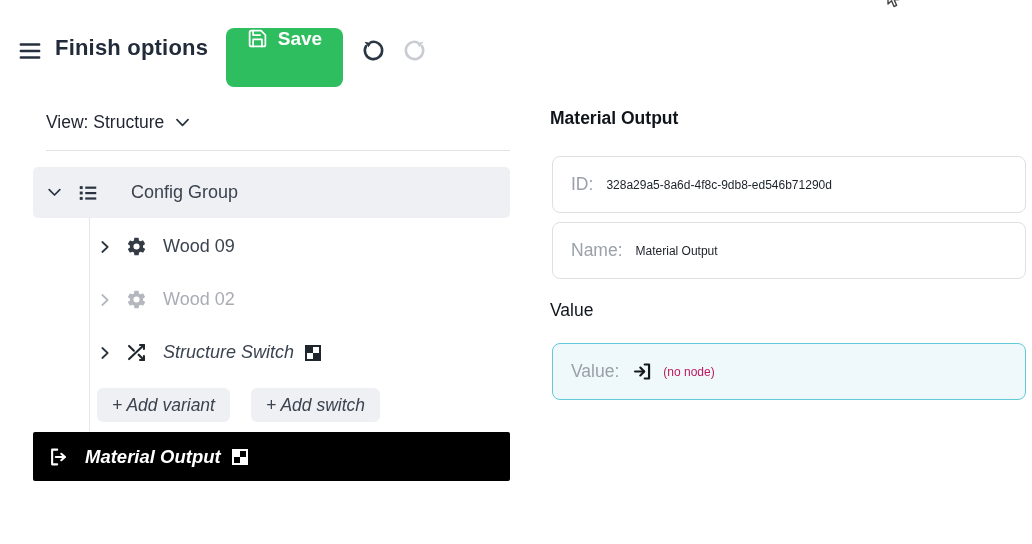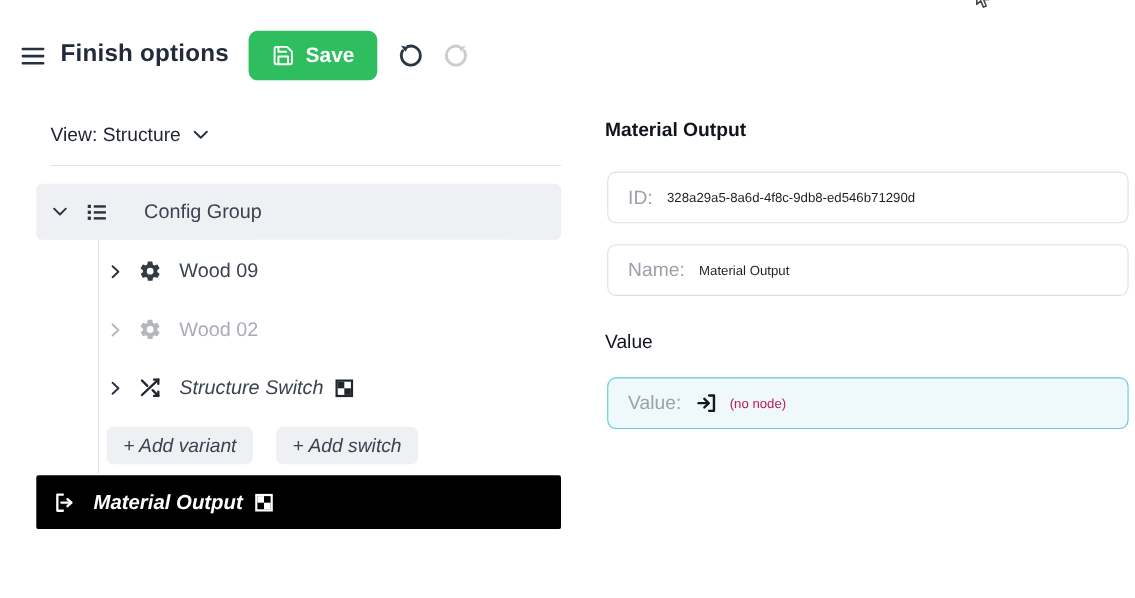--- a/index.html
+++ b/index.html
@@ -8,23 +8,23 @@
     position:relative; width:1032px; height:544px; overflow:hidden;
     background:#ffffff; font-family:"Liberation Sans", sans-serif; color:#1f2430;padding-left:16px;
   }
   .abs { position:absolute; }
   svg { display:block; }
 
   
   .hamburger { left:17px; top:38px; width:26px; height:26px; color:#27303e; cursor:pointer; }
   .app-title { left:55px; top:35px; font-size:22px; font-weight:bold; color:#222b39; letter-spacing:.2px; }
   .save-btn {
-    left:226px; top:28px; width:117px; height:45px; border:none; border-radius:8px;
+    left:226px; top:28px; width:117px; height:59px; border:none; border-radius:8px;
     background:#2ebe5f; color:#fff; font-size:19px; font-weight:bold;
-    display:flex; align-items:center; justify-content:center; gap:10px; cursor:pointer;
+    display:flex; justify-content:center; gap:10px; cursor:pointer;
     font-family:"Liberation Sans", sans-serif;
   }
   .undo-btn { left:360px; top:37px; width:27px; height:27px; color:#2b3644; cursor:pointer; }
   .redo-btn { left:401px; top:37px; width:27px; height:27px; color:#c9cdd2; cursor:pointer; }
 
   
   .view-row { left:46px; top:112px; display:flex; align-items:center; gap:9px;
               font-size:17.5px; color:#1f2430; cursor:pointer; }
   .view-row svg { color:#2a3340; }
   .lp-divider { left:46px; top:150px; width:464px; height:1px; background:#e1e3e6; }
@@ -67,21 +67,21 @@
   .selected-row {
     left:33px; top:432px; width:477px; height:49px; background:#000; border-radius:2px;
     display:flex; align-items:center; padding-left:15px; cursor:pointer;
   }
   .selected-row .lbl { margin-left:15px; font-size:18.5px; font-style:italic; font-weight:600; color:#fff; }
   .selected-row svg { color:#fff; }
 
   
   .rp-heading { left:550px; top:108px; font-size:17.5px; font-weight:bold; color:#10151c; }
   .field {
-    left:552px; width:474px; height:47px; background:#fff;
+    left:552px; width:474px; height:57px; background:#fff;
     border:1px solid #dde0e3; border-radius:8px;
     display:flex; align-items:center; padding-left:18px; cursor:text;
   }
   .field-id { top:156px; }
   .field-name { top:222px; }
   .field .flabel { font-size:17.5px; color:#9ba1a8; }
   .field .fvalue { font-size:12px; color:#1d2126; margin-left:13px; white-space:nowrap; }
   .value-heading { left:550px; top:300px; font-size:17.5px; font-weight:normal; color:#10151c; }
   .field-value { top:343px; border-color:#63c8d7; background:#eff9fb; }
   .field-value .fvalue { color:#be185d; margin-left:10px; }

